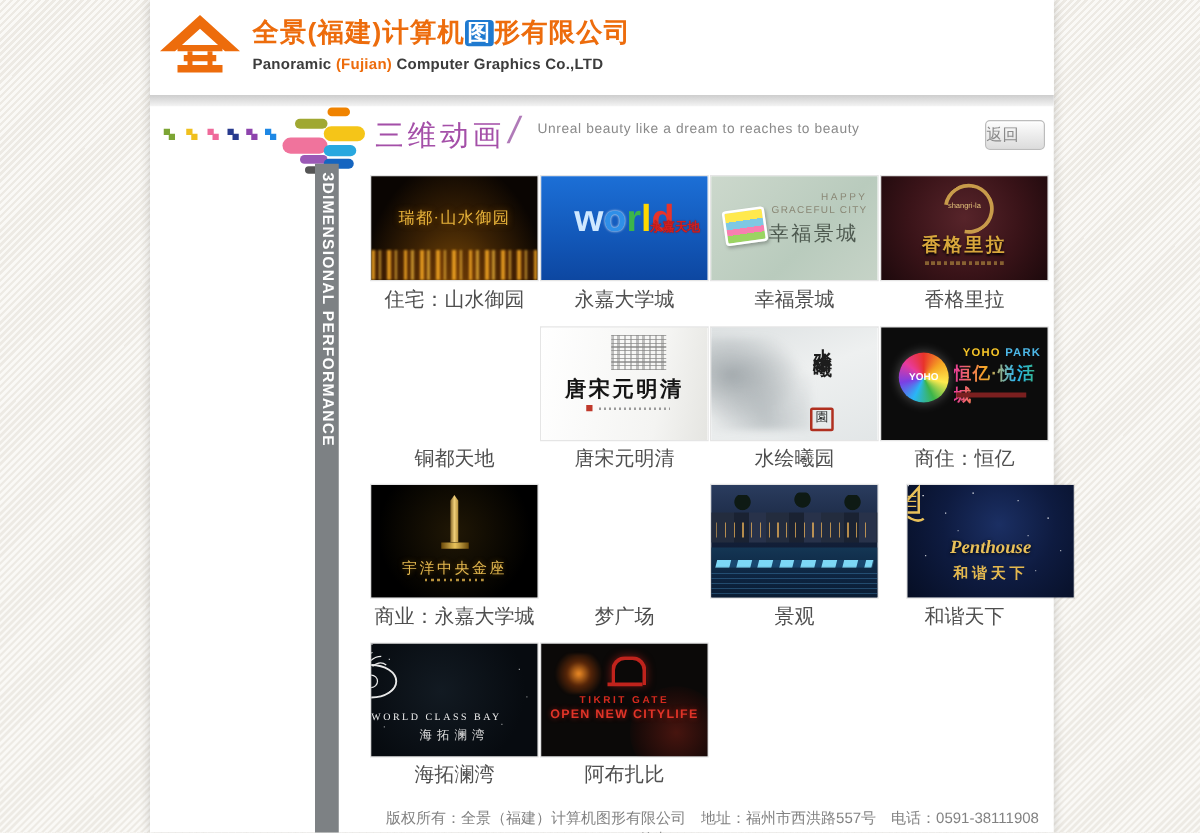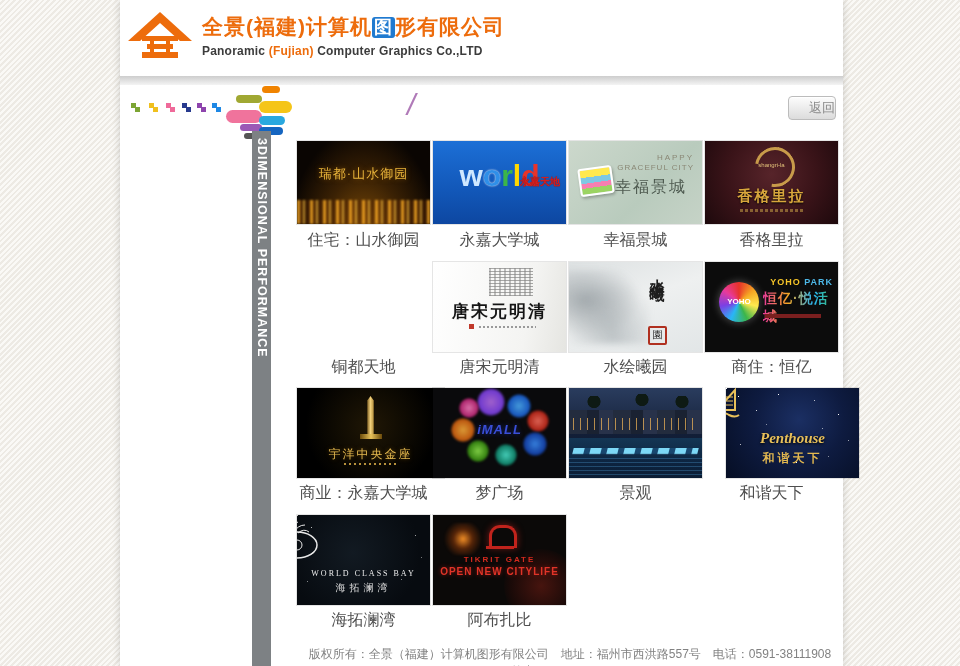--- a/index.html
+++ b/index.html
@@ -40,21 +40,21 @@
   .vlabel{position:absolute;left:149px;top:138px;transform:rotate(90deg);transform-origin:0 0;
           color:#fff;font-size:12.5px;font-weight:bold;letter-spacing:1px;white-space:nowrap;}
   
   .sec-title{position:absolute;left:180px;top:93px;font-size:23px;color:#a44fa8;letter-spacing:3px;}
   .slash{position:absolute;left:287px;top:88px;font-size:30px;color:#b07ab8;font-style:italic;}
   .slogans{position:absolute;left:310px;top:94px;}
   .s1{font-size:12px;color:#4a4a4a;font-weight:bold;}
   .s1 .chev{color:#8a8a8a;font-weight:normal;font-size:10px;margin-left:14px;letter-spacing:1px;}
   .s2{font-size:11px;color:#8a8a8a;margin-top:3px;letter-spacing:.5px;}
   .backbtn{position:absolute;left:668px;top:96px;width:46px;height:22px;line-height:22px;
-           text-align:right;font-size:13px;color:#8a8a8a;border:1px solid #bcbcbc;border-radius:4px;
+           text-align:left;font-size:13px;color:#8a8a8a;border:1px solid #bcbcbc;border-radius:4px;
            background:linear-gradient(180deg,#fdfdfd,#dcdcdc);box-shadow:inset 0 1px 0 #fff;cursor:pointer;}
   
   .thumb{position:absolute;width:133px;overflow:hidden;box-shadow:0 0 0 1px rgba(0,0,0,.10);cursor:pointer;}
   .col1{left:177px}.col2{left:313px}.col3{left:449px}.col4{left:585px}
   .row1{top:141px;height:83px}.row2{top:262px;height:90px}.row3{top:388px;height:90px}.row4{top:515px;height:90px}
   .cap{position:absolute;width:133px;height:16px;text-align:center;font-size:16px;color:#4f4f4f;cursor:pointer;}
   .cap1{top:230px}.cap2{top:357px}.cap3{top:483px}.cap4{top:610px}
   .thumb div,.thumb span,.thumb i{position:absolute;}
   
   .t1{background:radial-gradient(ellipse at 50% 120%,#8a5408 0%,#3a2104 45%,#0a0502 80%);}
@@ -120,21 +120,21 @@
       background:conic-gradient(#e8332a,#f5a623,#ffe94e,#3cb54a,#29b6f6,#7b3fe4,#e83a9a,#e8332a);
       box-shadow:0 0 9px rgba(255,255,255,.3);}
   .t8 .pinlabel{left:14px;top:35px;width:40px;text-align:center;color:#fff;font-size:8px;font-weight:bold;}
   .t8 .park{right:5px;top:15px;font-size:9px;font-weight:bold;letter-spacing:1px;text-align:center;}
   .t8 .p1{position:static;color:#f5c428;}.t8 .p2{position:static;color:#4db8e8;}
   .t8 .ttl{left:58px;top:28px;font-size:14px;font-weight:bold;letter-spacing:1px;
       background:linear-gradient(90deg,#e83a9a,#f5a623,#29b6f6,#3cb54a);
       -webkit-background-clip:text;background-clip:text;color:transparent;}
   .t8 .bar{left:60px;top:52px;width:56px;height:4px;background:#7a1f1f;}
   
-  .t9{background:radial-gradient(circle at 50% 42%,#201705 0%,#000 72%);padding-left:14px;}
+  .t9{background:radial-gradient(circle at 50% 42%,#201705 0%,#000 72%);}
   .t9 .tower{left:50%;top:8px;margin-left:-5px;width:10px;height:38px;
       background:linear-gradient(90deg,#5a3c08,#f0cf7a 45%,#8a6210);
       clip-path:polygon(50% 0,82% 12%,82% 100%,18% 100%,18% 12%);}
   .t9 .base{left:50%;top:46px;margin-left:-11px;width:22px;height:5px;
       background:linear-gradient(90deg,#6a4a0a,#e8c25a,#6a4a0a);}
   .t9 .ttl{top:58px;left:0;right:0;text-align:center;color:#e3b84f;font-size:12px;letter-spacing:2px;
            font-family:"Liberation Serif","DejaVu Serif",serif;text-shadow:0 0 4px #5a3c08;}
   .t9 .dots{top:75px;left:32%;right:32%;height:2px;
       background:repeating-linear-gradient(90deg,#b8923c 0 2px,transparent 2px 5px);}
   
@@ -173,21 +173,21 @@
   .t12 .sail{left:50%;top:4px;margin-left:-17px;}
   .t12 .script{top:42px;left:0;right:0;text-align:center;color:#e8c05a;font-size:15px;font-style:italic;
       font-weight:bold;font-family:"Liberation Serif","DejaVu Serif",serif;text-shadow:0 1px 3px #000;}
   .t12 .ttl{top:62px;left:0;right:0;text-align:center;color:#e3b84f;font-size:12px;font-weight:bold;letter-spacing:3px;}
   
   .t13{background:radial-gradient(circle at 42% 42%,#121a22 0%,#070b10 72%);}
   .t13 .stars{left:0;top:0;width:1px;height:1px;background:rgba(255,255,255,.8);
       box-shadow:14px 12px rgba(255,255,255,.7),118px 20px rgba(255,255,255,.6),104px 64px rgba(255,255,255,.5),
       10px 66px rgba(255,255,255,.5),124px 42px rgba(255,255,255,.45);}
   .t13 .isle{left:50%;top:2px;margin-left:-27px;}
-  .t13 .l1{top:54px;left:0;right:0;text-align:center;color:#ececec;font-size:8px;letter-spacing:2px;
+  .t13 .l1{top:54px;left:0;right:0;text-align:left;color:#ececec;font-size:8px;letter-spacing:2px;
            font-family:"Liberation Serif","DejaVu Serif",serif;}
   .t13 .ttl{top:66px;left:0;right:0;text-align:center;color:#dcdcdc;font-size:10px;letter-spacing:4px;}
   
   .t14{background:#0b0908;}
   .t14 .flare{left:8px;top:8px;width:44px;height:32px;filter:blur(1px);
       background:radial-gradient(circle,rgba(255,150,40,.95) 0%,rgba(200,80,10,.4) 35%,transparent 70%);}
   .t14 .disc{right:-12px;bottom:-18px;width:74px;height:74px;border-radius:50%;
       background:radial-gradient(circle,rgba(120,30,20,.55),rgba(60,12,8,.28) 60%,transparent 75%);}
   .t14 .arch{left:50%;top:10px;margin-left:-11px;width:22px;height:20px;border:3px solid #c0231c;border-bottom:none;
       border-radius:11px 11px 0 0;box-shadow:0 0 7px rgba(192,35,28,.6);}
@@ -232,22 +232,24 @@
       <b class="bb4"></b>
     <b class="bb5"></b>
       <b class="bb6"></b>
       <b class="bb7"></b>
       <b class="bb8"></b>
   </div>
 
   <div class="vbar"></div>
   <span class="vlabel">3DIMENSIONAL PERFORMANCE</span>
 
+  <span class="sec-title">三维动画</span>
   <span class="slash">/</span>
   <div class="slogans">
+    <div class="s2">Unreal beauty like a dream to reaches to beauty</div>
   </div>
   <div class="backbtn">返回</div>
 
   <div class="thumb t1 col1 row1">
     <div class="sky"></div>
     <div class="ttl">瑞都·山水御园</div>
   </div>
   <div class="thumb t2 col2 row1">
     <div class="word"><span class="w1">w</span><span class="w2">o</span><span class="w3">r</span><span class="w4">l</span><span class="w5">d</span></div>
     <span class="corner">永嘉天地</span>
@@ -290,31 +292,20 @@
   <div class="cap cap2 col1">铜都天地</div>
   <div class="cap cap2 col2">唐宋元明清</div>
   <div class="cap cap2 col3">水绘曦园</div>
   <div class="cap cap2 col4">商住：恒亿</div>
 
   <div class="thumb t9 col1 row3">
     <div class="tower"></div>
     <div class="base"></div>
     <div class="ttl">宇洋中央金座</div>
     <div class="dots"></div>
-  </div>
-  <div class="thumb t10 col2 row3">
-    <i class="b1"></i>
-      <i class="b2"></i>
-      <i class="b3"></i>
-      <i class="b4"></i>
-    <i class="b5"></i>
-      <i class="b6"></i>
-      <i class="b7"></i>
-      <i class="b8"></i>
-    <div class="ttl">iMALL</div>
   </div>
   <div class="thumb t11 col3 row3">
     <div class="bld"></div>
     <div class="lights"></div>
     <div class="palm pa"></div>
     <div class="palm pb"></div>
     <div class="palm pc"></div>
     <div class="water"></div>
     <div class="weir"></div>
     <div class="streaks"></div>

